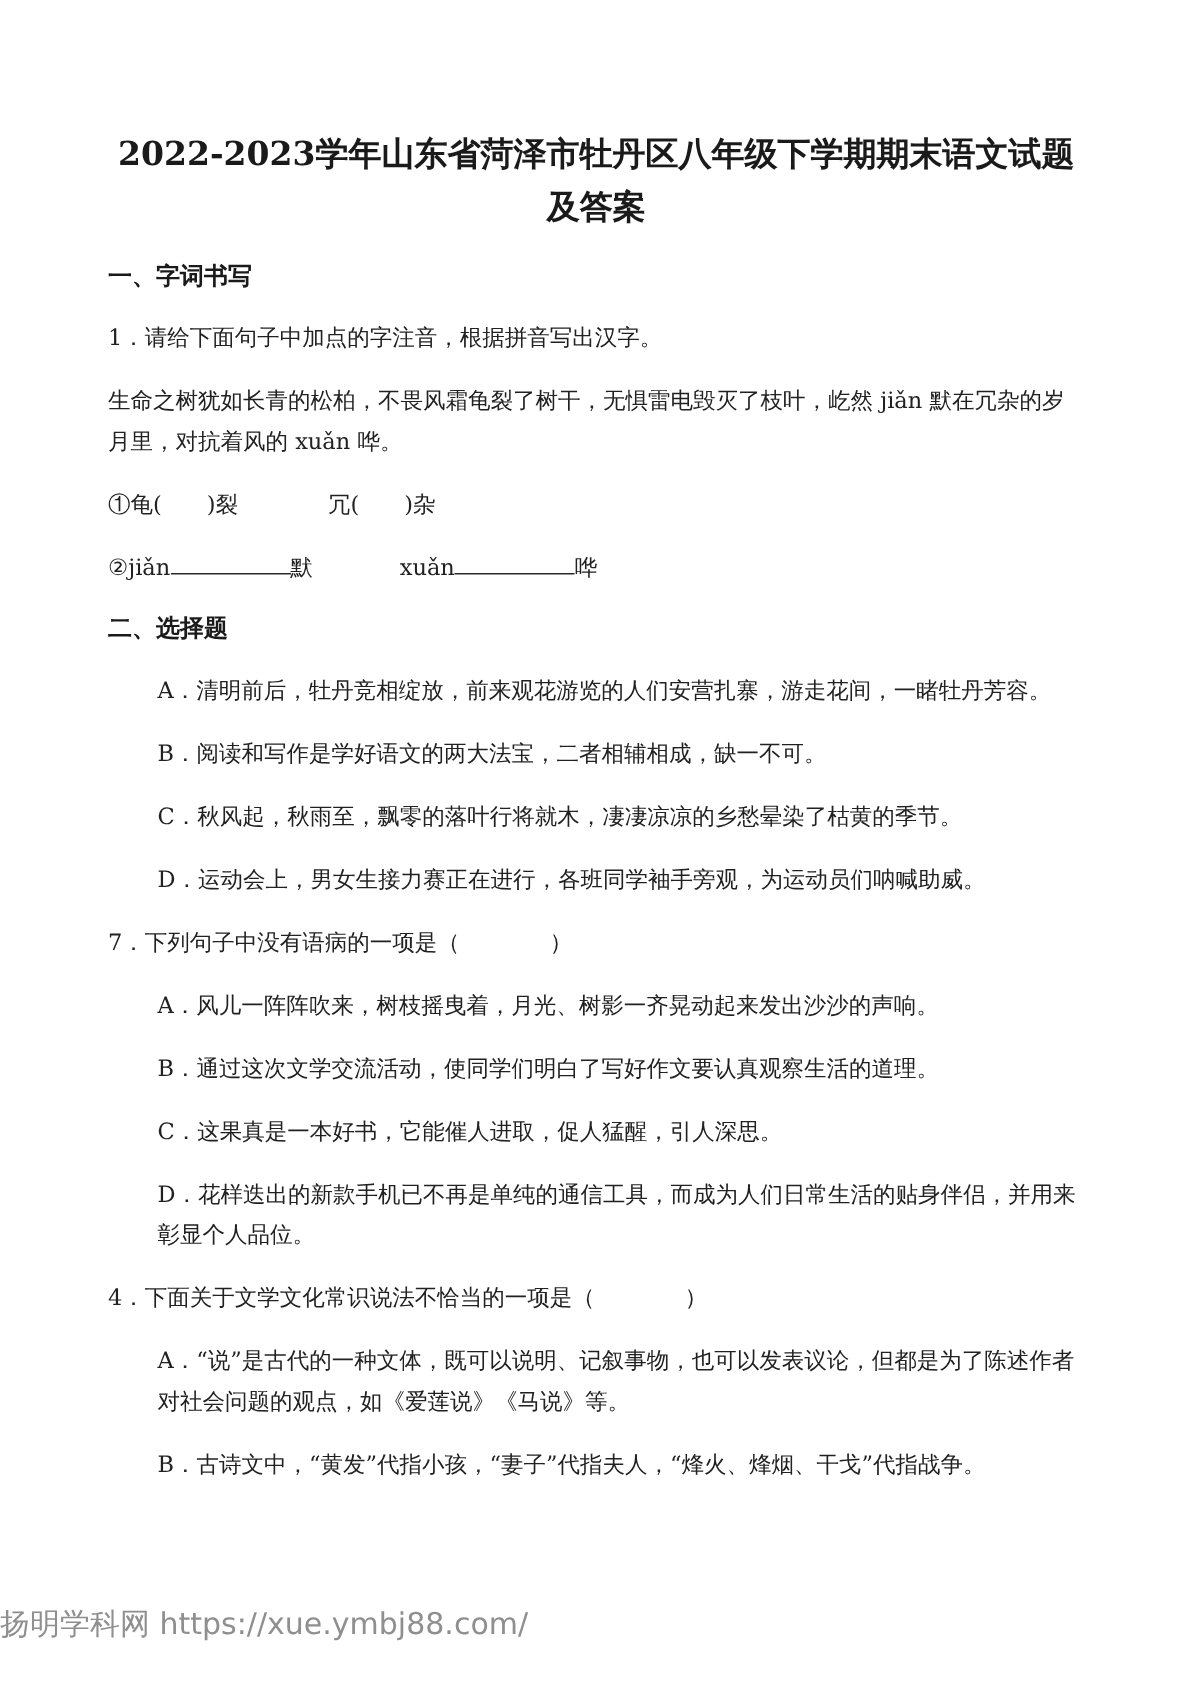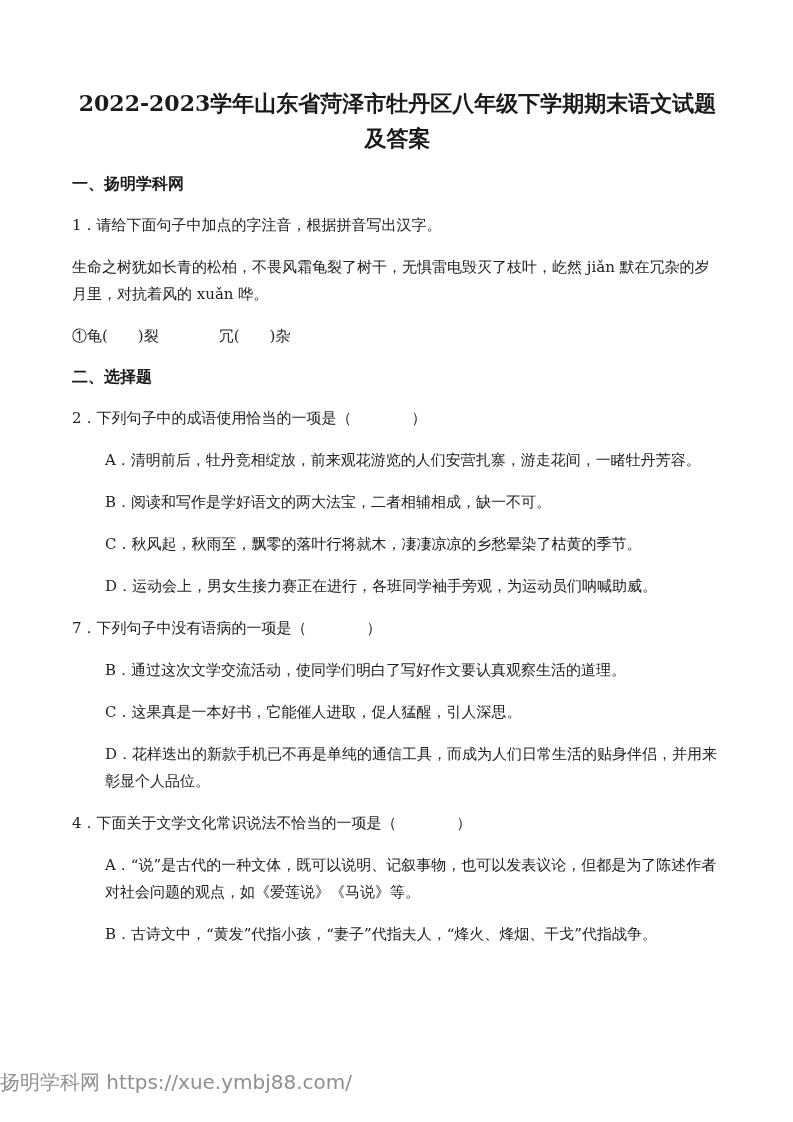--- a/index.html
+++ b/index.html
@@ -64,38 +64,39 @@
     font-family: "DejaVu Sans", "Liberation Sans", sans-serif;
   }
 </style>
 </head>
 <body>
 
 <div class="page">
 
   <h1 class="doc-title">2022-2023学年山东省菏泽市牡丹区八年级下学期期末语文试题及答案</h1>
 
-  <h2 class="section-heading">一、扬明学科网</h2>
+  <h2 class="section-heading">一、字词书写</h2>
 
   <p class="para">1．请给下面句子中加点的字注音，根据拼音写出汉字。</p>
 
   <p class="para">生命之树犹如长青的松柏，不畏风霜龟裂了树干，无惧雷电毁灭了枝叶，屹然 jiǎn 默在冗杂的岁月里，对抗着风的 xuǎn 哗。</p>
 
   <p class="para">①龟(　　)裂　　　　冗(　　)杂</p>
 
+  <p class="para"><span>②jiǎn</span><span class="blank"></span><span>默</span><span class="gap-wide"></span><span>xuǎn</span><span class="blank"></span><span>哗</span></p>
 
   <h2 class="section-heading">二、选择题</h2>
 
-  <p class="para">2．下列句子中的成语使用恰当的一项是（　　　　）</p>
   <p class="para option">A．清明前后，牡丹竞相绽放，前来观花游览的人们安营扎寨，游走花间，一睹牡丹芳容。</p>
   <p class="para option">B．阅读和写作是学好语文的两大法宝，二者相辅相成，缺一不可。</p>
   <p class="para option">C．秋风起，秋雨至，飘零的落叶行将就木，凄凄凉凉的乡愁晕染了枯黄的季节。</p>
   <p class="para option">D．运动会上，男女生接力赛正在进行，各班同学袖手旁观，为运动员们呐喊助威。</p>
 
   <p class="para">7．下列句子中没有语病的一项是（　　　　）</p>
+  <p class="para option">A．风儿一阵阵吹来，树枝摇曳着，月光、树影一齐晃动起来发出沙沙的声响。</p>
   <p class="para option">B．通过这次文学交流活动，使同学们明白了写好作文要认真观察生活的道理。</p>
   <p class="para option">C．这果真是一本好书，它能催人进取，促人猛醒，引人深思。</p>
   <p class="para option">D．花样迭出的新款手机已不再是单纯的通信工具，而成为人们日常生活的贴身伴侣，并用来彰显个人品位。</p>
 
   <p class="para">4．下面关于文学文化常识说法不恰当的一项是（　　　　）</p>
   <p class="para option">A．“说”是古代的一种文体，既可以说明、记叙事物，也可以发表议论，但都是为了陈述作者对社会问题的观点，如《爱莲说》《马说》等。</p>
   <p class="para option">B．古诗文中，“黄发”代指小孩，“妻子”代指夫人，“烽火、烽烟、干戈”代指战争。</p>
 
   <div class="footer">扬明学科网 https://xue.ymbj88.com/</div>
 

